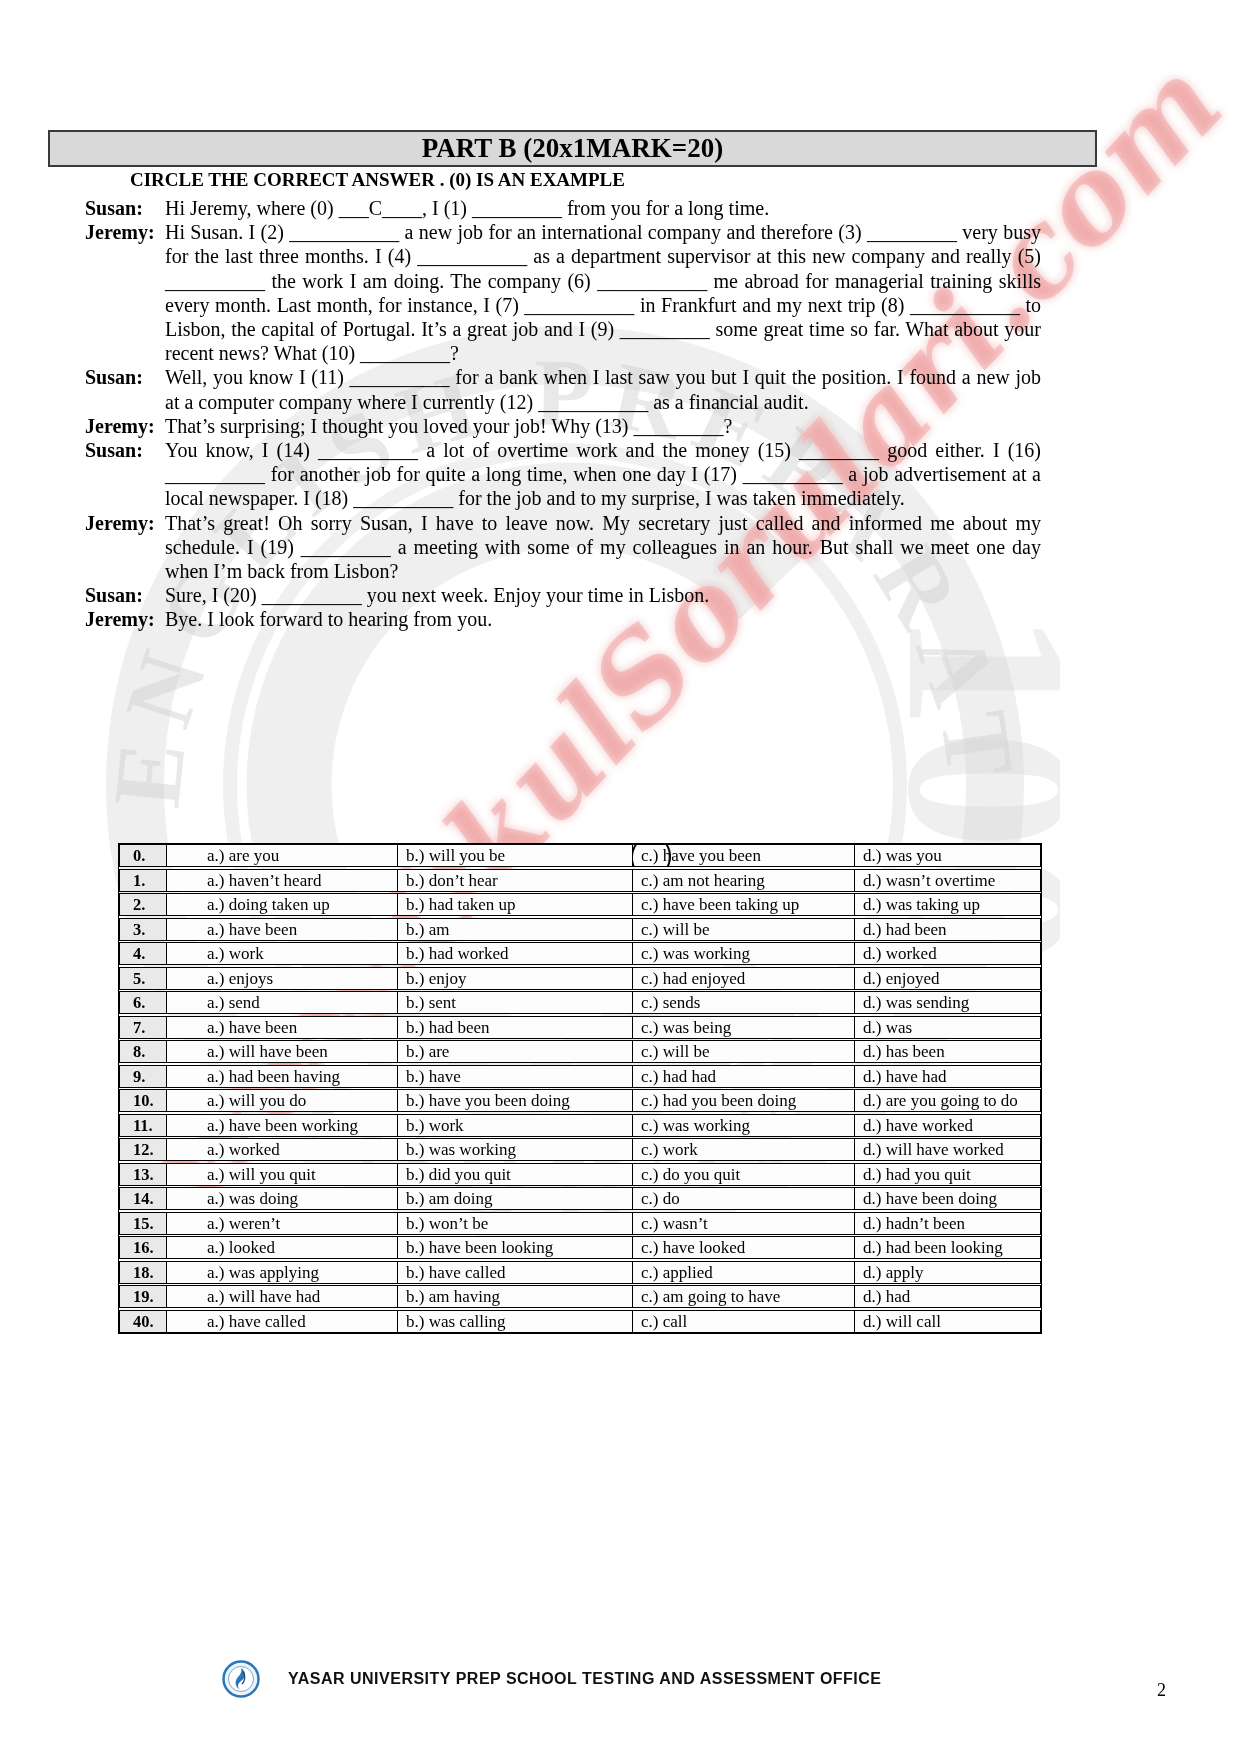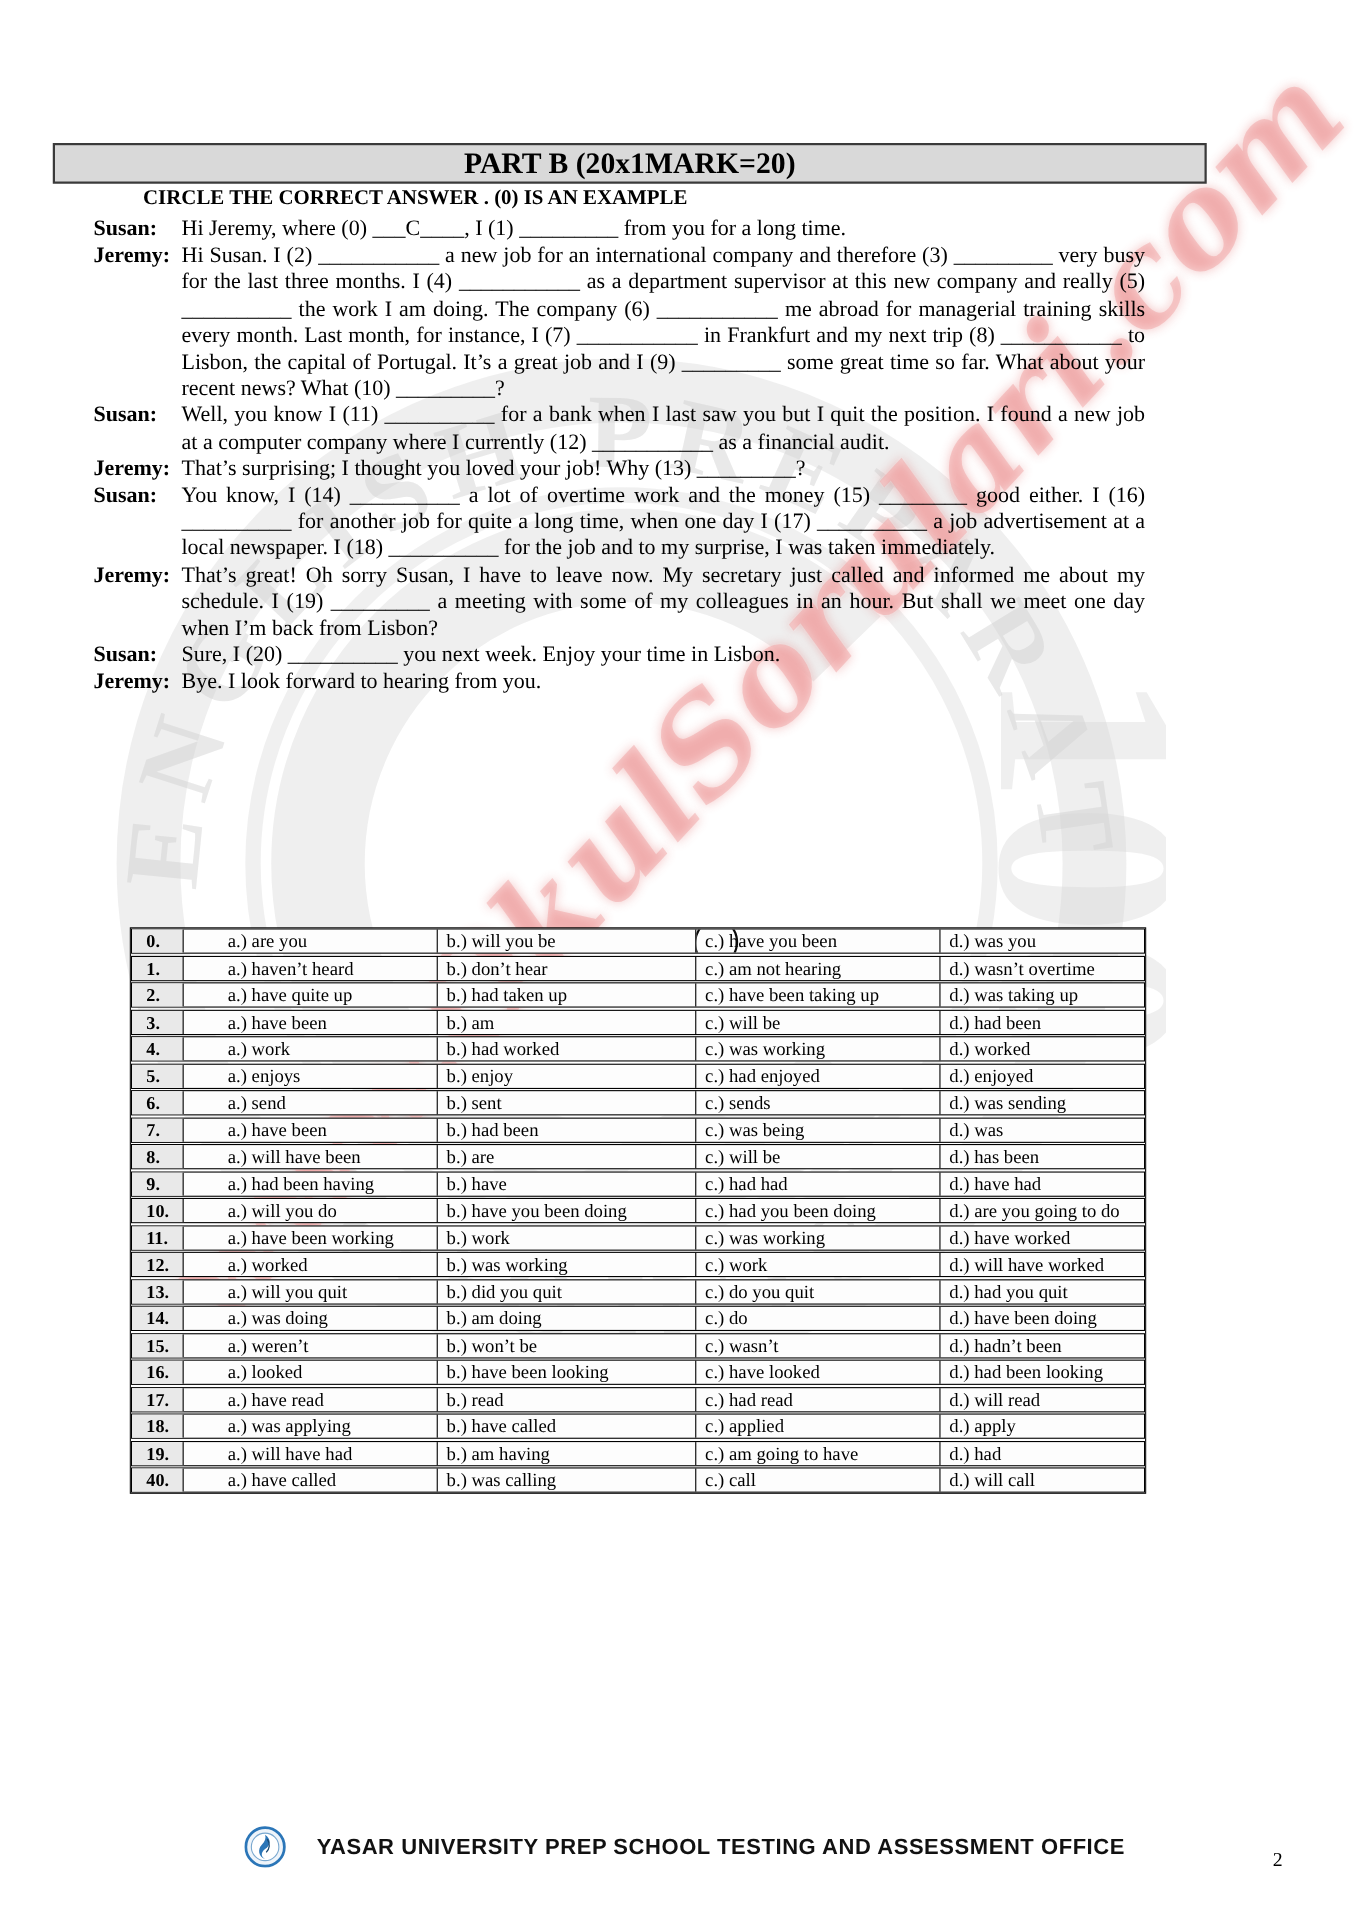--- a/index.html
+++ b/index.html
@@ -48,21 +48,21 @@
   .t-d{flex:1;border-left:1px solid #000;}
   .circle-mark{
     position:absolute;left:-2px;top:-10px;width:36px;height:40px;
     border:2.5px solid #0a0a0a;border-radius:50%;
     transform:rotate(8deg);
   }
   
   .footer{position:absolute;left:222px;top:1660px;display:flex;align-items:center;}
   .footer-text{
     margin-left:28px;font-family:"Liberation Sans", sans-serif;
-    font-weight:bold;font-size:20px;letter-spacing:0.5px;color:#111;
+    font-weight:bold;font-size:16px;letter-spacing:0.5px;color:#111;
   }
   .page-number{position:absolute;left:1157px;top:1680px;font-size:18px;}
 </style>
 </head>
 <body>
 
 <svg class="wm wm-emblem" width="990" height="990" viewBox="0 0 990 990">
   <defs>
     <path id="arcTop" d="M 110,520 A 385,385 0 1 1 880,520"></path>
     <path id="arcBottom" d="M 845,520 A 350,350 0 1 1 145,520"></path>
@@ -134,21 +134,21 @@
       </div>
       <div class="t-row">
         <div class="t-num">1.</div>
         <div class="t-cell t-a">a.) haven’t heard</div>
         <div class="t-cell t-b">b.) don’t hear</div>
         <div class="t-cell t-c">c.) am not hearing</div>
         <div class="t-cell t-d">d.) wasn’t overtime</div>
       </div>
       <div class="t-row">
         <div class="t-num">2.</div>
-        <div class="t-cell t-a">a.) have quite up</div>
+        <div class="t-cell t-a">a.) doing taken up</div>
         <div class="t-cell t-b">b.) had taken up</div>
         <div class="t-cell t-c">c.) have been taking up</div>
         <div class="t-cell t-d">d.) was taking up</div>
       </div>
       <div class="t-row">
         <div class="t-num">3.</div>
         <div class="t-cell t-a">a.) have been</div>
         <div class="t-cell t-b">b.) am</div>
         <div class="t-cell t-c">c.) will be</div>
         <div class="t-cell t-d">d.) had been</div>
@@ -236,27 +236,20 @@
         <div class="t-cell t-b">b.) won’t be</div>
         <div class="t-cell t-c">c.) wasn’t</div>
         <div class="t-cell t-d">d.) hadn’t been</div>
       </div>
       <div class="t-row">
         <div class="t-num">16.</div>
         <div class="t-cell t-a">a.) looked</div>
         <div class="t-cell t-b">b.) have been looking</div>
         <div class="t-cell t-c">c.) have looked</div>
         <div class="t-cell t-d">d.) had been looking</div>
-      </div>
-      <div class="t-row">
-        <div class="t-num">17.</div>
-        <div class="t-cell t-a">a.) have read</div>
-        <div class="t-cell t-b">b.) read</div>
-        <div class="t-cell t-c">c.) had read</div>
-        <div class="t-cell t-d">d.) will read</div>
       </div>
       <div class="t-row">
         <div class="t-num">18.</div>
         <div class="t-cell t-a">a.) was applying</div>
         <div class="t-cell t-b">b.) have called</div>
         <div class="t-cell t-c">c.) applied</div>
         <div class="t-cell t-d">d.) apply</div>
       </div>
       <div class="t-row">
         <div class="t-num">19.</div>

